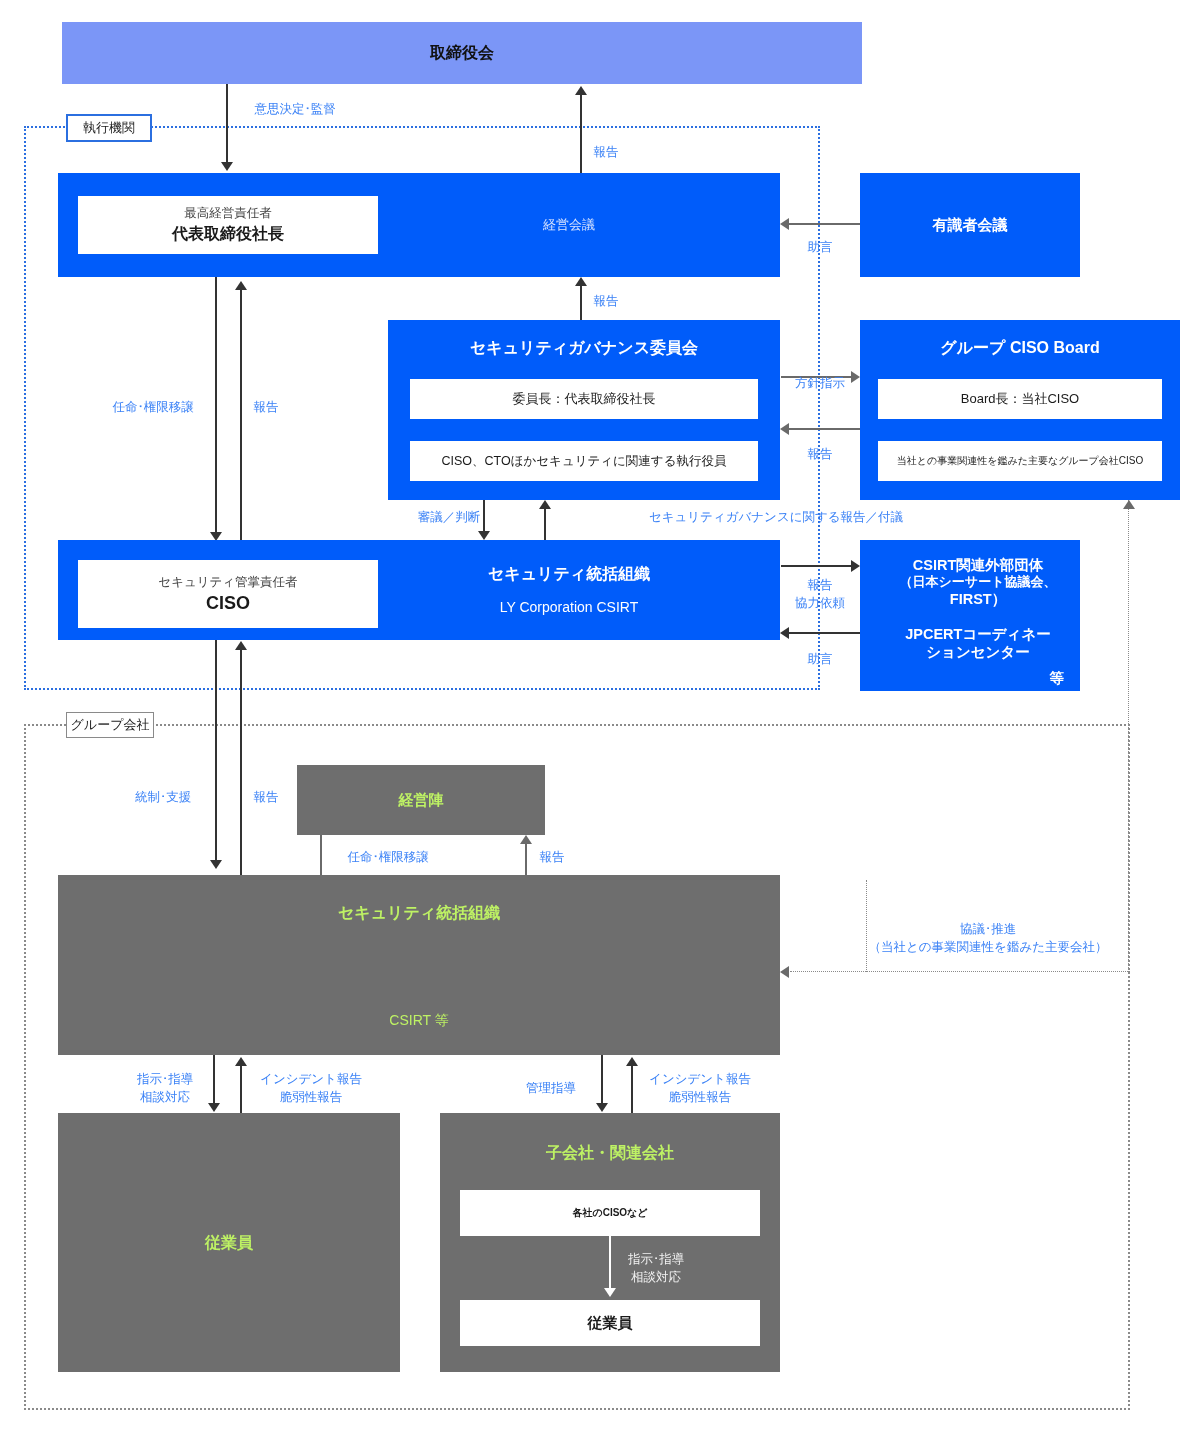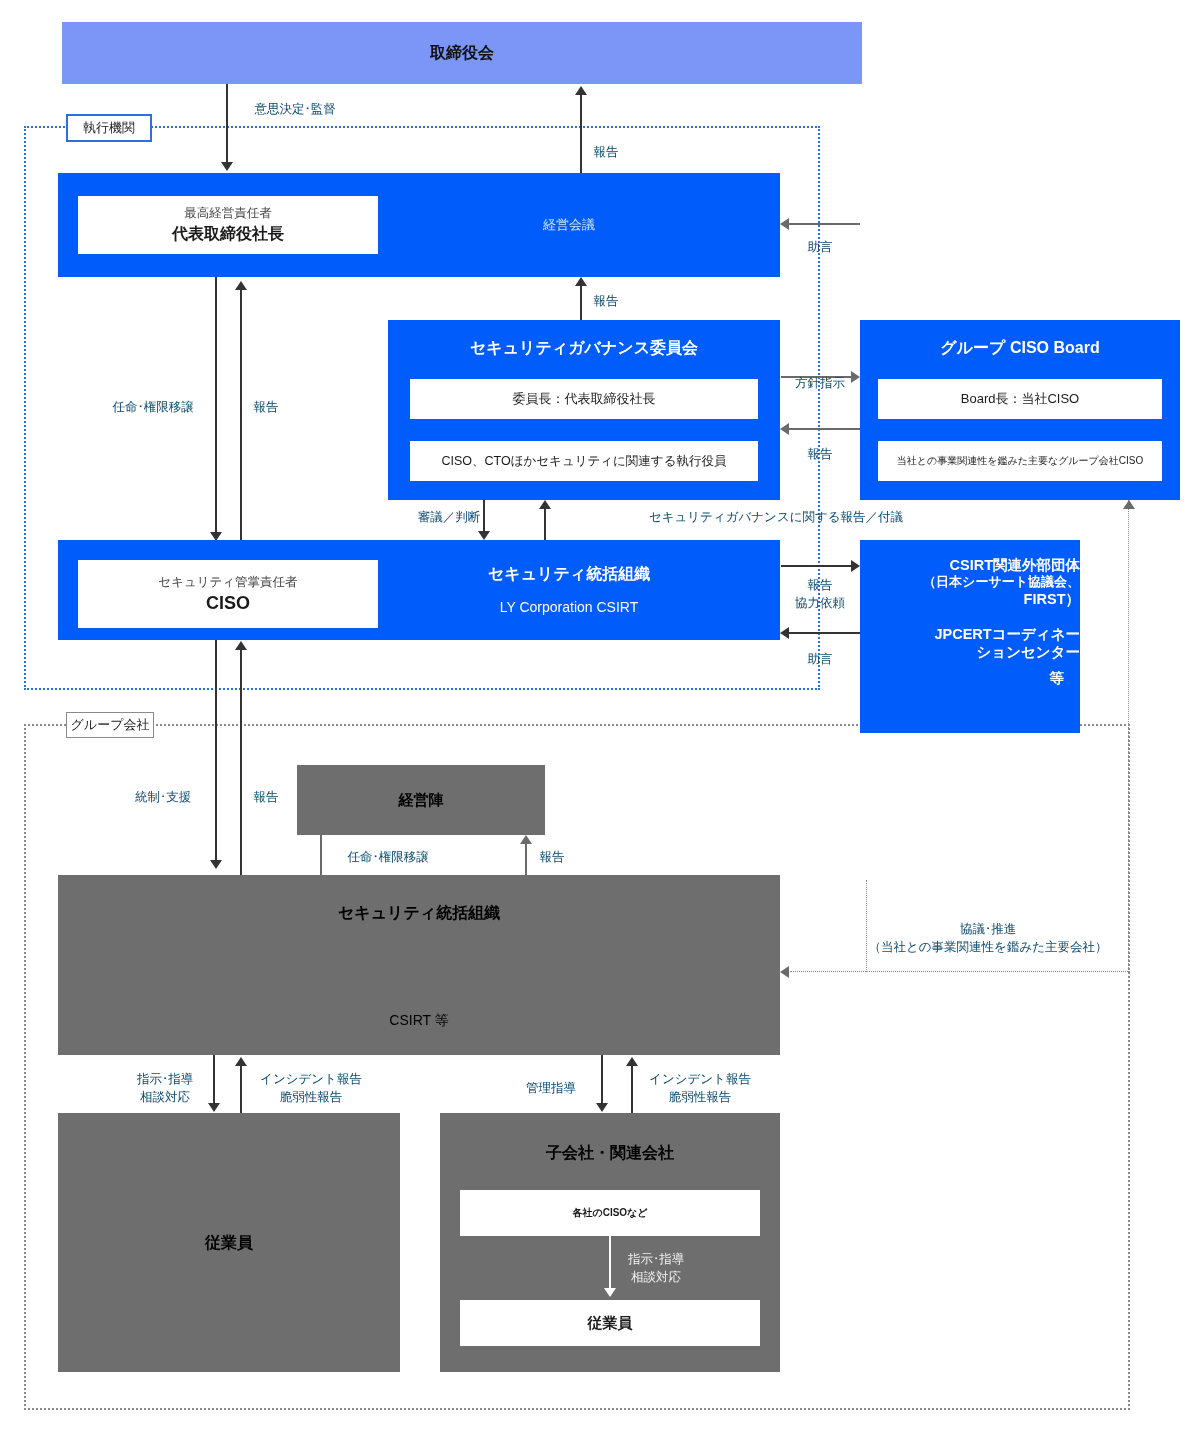--- a/index.html
+++ b/index.html
@@ -9,21 +9,21 @@
     font-family: "Liberation Sans", "DejaVu Sans", sans-serif;
     overflow: hidden;
   }
   #stage { position: relative; width: 1200px; height: 1430px; }
 
   
   .box { position: absolute; display: flex; flex-direction: column;
          align-items: center; }
   .bx-blue   { background: #005CFA; color: #ffffff; }
   .bx-lblue  { background: #7B96F7; color: #111111; margin-left: 40px; }
-  .bx-gray   { background: #6E6E6E; color: #000000; }
+  .bx-gray   { background: #6E6E6E; color: #bef264; }
 
   .ttl { font-weight: bold; text-align: center; line-height: 1.25; }
   .sub { text-align: center; line-height: 1.3; }
 
   
   .plaque { position: absolute; background: #ffffff; color: #1a1a1a;
             display: flex; flex-direction: column; align-items: center;
             justify-content: center; text-align: center; }
 
   
@@ -64,21 +64,21 @@
               border-right: 9px solid #333333; }
   .ah.right { border-top: 6px solid transparent; border-bottom: 6px solid transparent;
               border-left: 9px solid #333333; }
   .ah.g.down  { border-top-color: #6a6a6a; }
   .ah.g.up    { border-bottom-color: #6a6a6a; }
   .ah.g.left  { border-right-color: #6a6a6a; }
   .ah.g.right { border-left-color: #6a6a6a; }
   .ah.w.down  { border-top-color: #ffffff; }
 
   
-  .elbl { position: absolute; font-size: 12.5px; color: #0c4a6e;
+  .elbl { position: absolute; font-size: 12.5px; color: #3b82f6;
           line-height: 1.45; white-space: nowrap; }
   .elbl.c { text-align: center; transform: translateX(-50%); }
   .elbl.w { color: #f2f2f2; }
 </style>
 </head>
 <body>
 
 <div id="stage">
 
   <div class="region blue" style="left:24px; top:126px; width:796px; height:564px;"></div>
@@ -104,20 +104,23 @@
   <div class="elbl c" style="left:606px; top:143px;">報告</div>
 
   <div class="box bx-blue" style="left:58px; top:173px; width:722px; height:104px; justify-content:center;">
     <div class="sub" style="font-size:13px; color:#d8e4ff; margin-left:300px;">経営会議</div>
   </div>
   <div class="plaque" style="left:78px; top:196px; width:300px; height:58px;">
     <div style="font-size:12.5px; color:#444;">最高経営責任者</div>
     <div style="font-size:16px; font-weight:bold; margin-top:2px;">代表取締役社長</div>
   </div>
 
+  <div class="box bx-blue" style="left:860px; top:173px; width:220px; height:104px; justify-content:center;">
+    <div class="ttl" style="font-size:15px;">有識者会議</div>
+  </div>
 
   <div class="ln h gray" style="left:789px; top:223px; width:71px;"></div>
   <div class="ah g left" style="left:780px; top:218px;"></div>
   <div class="elbl c" style="left:820px; top:238px;">助言</div>
 
   <div class="ln v" style="left:580px; top:286px; height:34px;"></div>
   <div class="ah up" style="left:575px; top:277px;"></div>
   <div class="elbl c" style="left:606px; top:292px;">報告</div>
 
   <div class="box bx-blue" style="left:388px; top:320px; width:392px; height:180px;">
@@ -166,21 +169,21 @@
 
   <div class="box bx-blue" style="left:58px; top:540px; width:722px; height:100px; justify-content:center;">
     <div class="ttl" style="font-size:16px; margin-left:300px;">セキュリティ統括組織</div>
     <div class="sub" style="font-size:14px; margin-left:300px; margin-top:14px;">LY Corporation CSIRT</div>
   </div>
   <div class="plaque" style="left:78px; top:560px; width:300px; height:68px;justify-content:center;">
     <div style="font-size:12.5px; color:#444;">セキュリティ管掌責任者</div>
     <div style="font-size:18px; font-weight:bold; margin-top:2px;">CISO</div>
   </div>
 
-  <div class="box bx-blue" style="left:860px; top:540px; width:220px; height:193px; align-items:flex-end;">
+  <div class="box bx-blue" style="left:860px; top:540px; width:220px; height:151px; align-items:center;">
     <div class="ttl" style="font-size:14.5px; text-align:left; margin:16px 0 0 16px;">CSIRT関連外部団体</div>
     <div class="ttl" style="font-size:13px; text-align:left; margin-left:16px;">（日本シーサート協議会、</div>
     <div class="ttl" style="font-size:14.5px; text-align:left; margin-left:16px;"> FIRST）</div>
     <div class="ttl" style="font-size:14.5px; text-align:left; margin:16px 0 0 16px;">JPCERTコーディネー</div>
     <div class="ttl" style="font-size:14.5px; text-align:left; margin-left:16px;">ションセンター</div>
     <div class="ttl" style="font-size:14.5px; align-self:flex-end; margin:8px 16px 0 0;">等</div>
   </div>
 
   <div class="ln h" style="left:781px; top:565px; width:70px;"></div>
   <div class="ah right" style="left:851px; top:560px;"></div>

